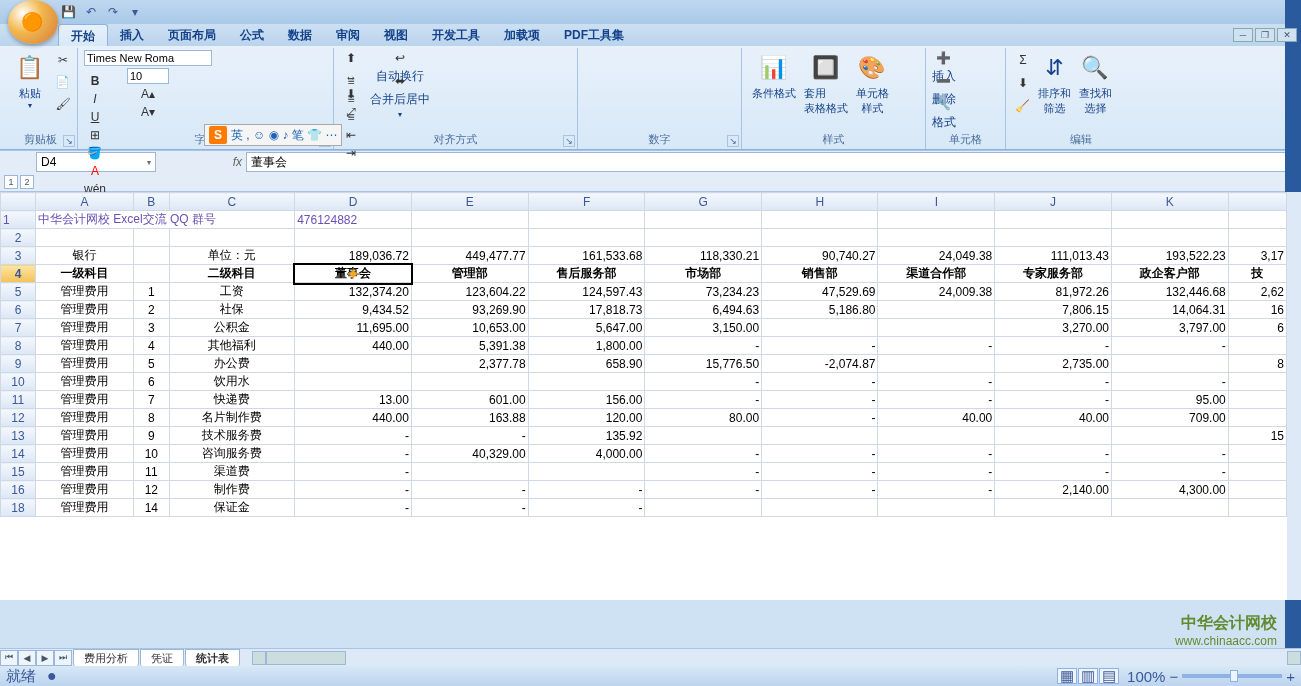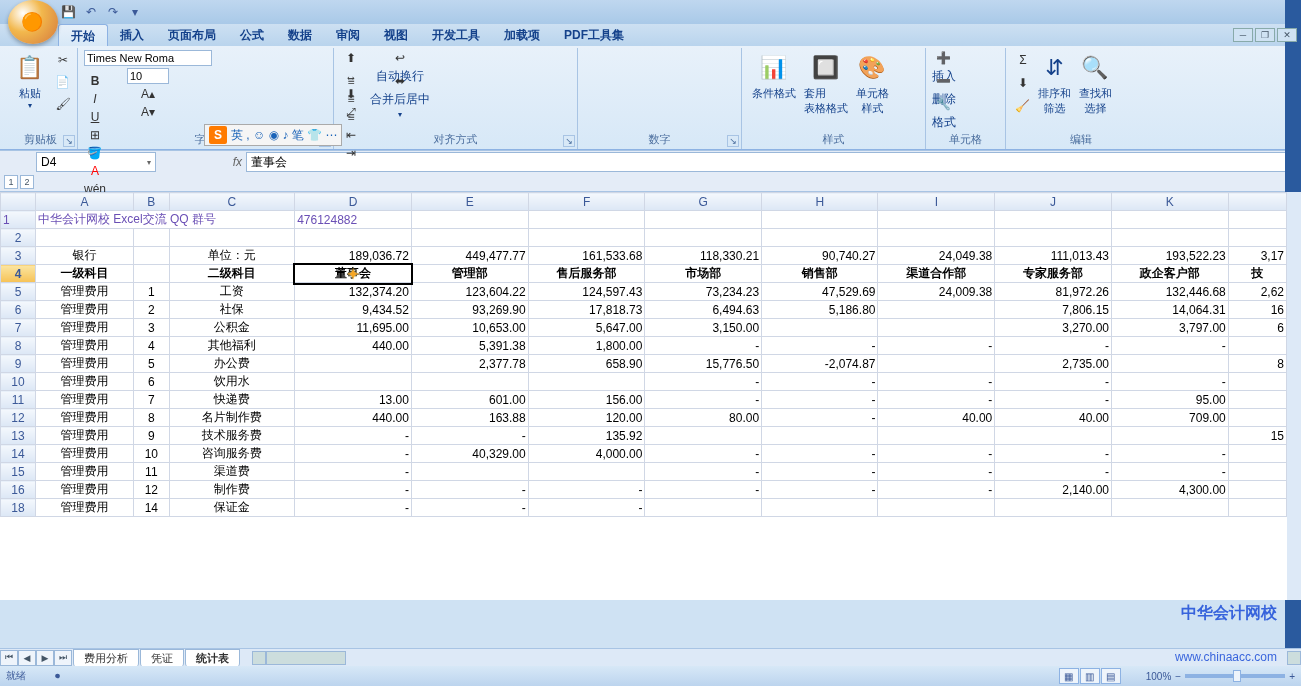--- a/index.html
+++ b/index.html
@@ -66,29 +66,29 @@
 .sheet-area { position: absolute; bottom: 20px; left: 0; right: 0; height: 18px; background: #dde9f7; display: flex; align-items: center; border-top: 1px solid #a8c4e4; }
 .nav-btns { display: flex; }
 .nav-btns span { width: 18px; height: 16px; border: 1px solid #9bb8d9; background: #eef4fb; display: inline-flex; align-items: center; justify-content: center; font-size: 9px; color: #456; }
 .sheet-tab { padding: 1px 10px; background: #fff; border: 1px solid #9bb8d9; border-bottom: none; margin-left: 1px; font-size: 11px; color: #333; border-radius: 0 0 4px 4px; }
 .sheet-tab.active { background: #fff; font-weight: bold; }
 .hscroll-track { flex: 1; margin-left: 12px; height: 14px; background: #dde9f7; display: flex; }
 .hscroll-track .arr { width: 14px; background: #cdd; border: 1px solid #9bb8d9; }
 .hscroll-track .thumb { width: 80px; background: #cdd; border: 1px solid #9bb8d9; }
 
 
-.status { position: absolute; bottom: 0; left: 0; right: 0; height: 20px; background: linear-gradient(#d7e8f7, #bcd4ee); display: flex; align-items: center; padding: 0 6px; color: #3b5998; font-size: 10px; gap: 17px; }
+.status { position: absolute; bottom: 0; left: 0; right: 0; height: 20px; background: linear-gradient(#d7e8f7, #bcd4ee); display: flex; align-items: center; padding: 0 6px; color: #3b5998; font-size: 15px; }
 .status .views { margin-left: auto; display: flex; gap: 1px; }
 .status .views span { width: 20px; height: 16px; border: 1px solid #8db2e3; background: #eef4fb; display: inline-flex; align-items: center; justify-content: center; }
 .zoom { margin-left: 8px; display: flex; align-items: center; gap: 4px; }
 .zoom .slider { width: 100px; height: 4px; background: #8db2e3; position: relative; }
 .zoom .slider .th { position: absolute; left: 48px; top: -4px; width: 8px; height: 12px; background: #eef4fb; border: 1px solid #8db2e3; }
 
-.watermark { position: absolute; right: 24px; bottom: 22px; color: #1d4ed8; font-size: 16px; text-align: right; pointer-events: none; opacity: .85; font-weight: bold; }
-.watermark .url { font-size: 12px; font-weight: normal; margin-top: 26px; }
+.watermark { position: absolute; right: 24px; bottom: 38px; color: #4d7c0f; font-size: 16px; text-align: right; pointer-events: none; opacity: .85; font-weight: bold; }
+.watermark .url { font-size: 12px; font-weight: normal; }
 .right-edge { position: absolute; right: 0; top: 0; bottom: 0; width: 16px; background: #2a5a9e; }
 </style>
 </head>
 <body>
 
 <div class="right-edge"></div>
 
 <div class="titlebar">
   <div class="office-btn">🟠</div>
   <div class="qat">

